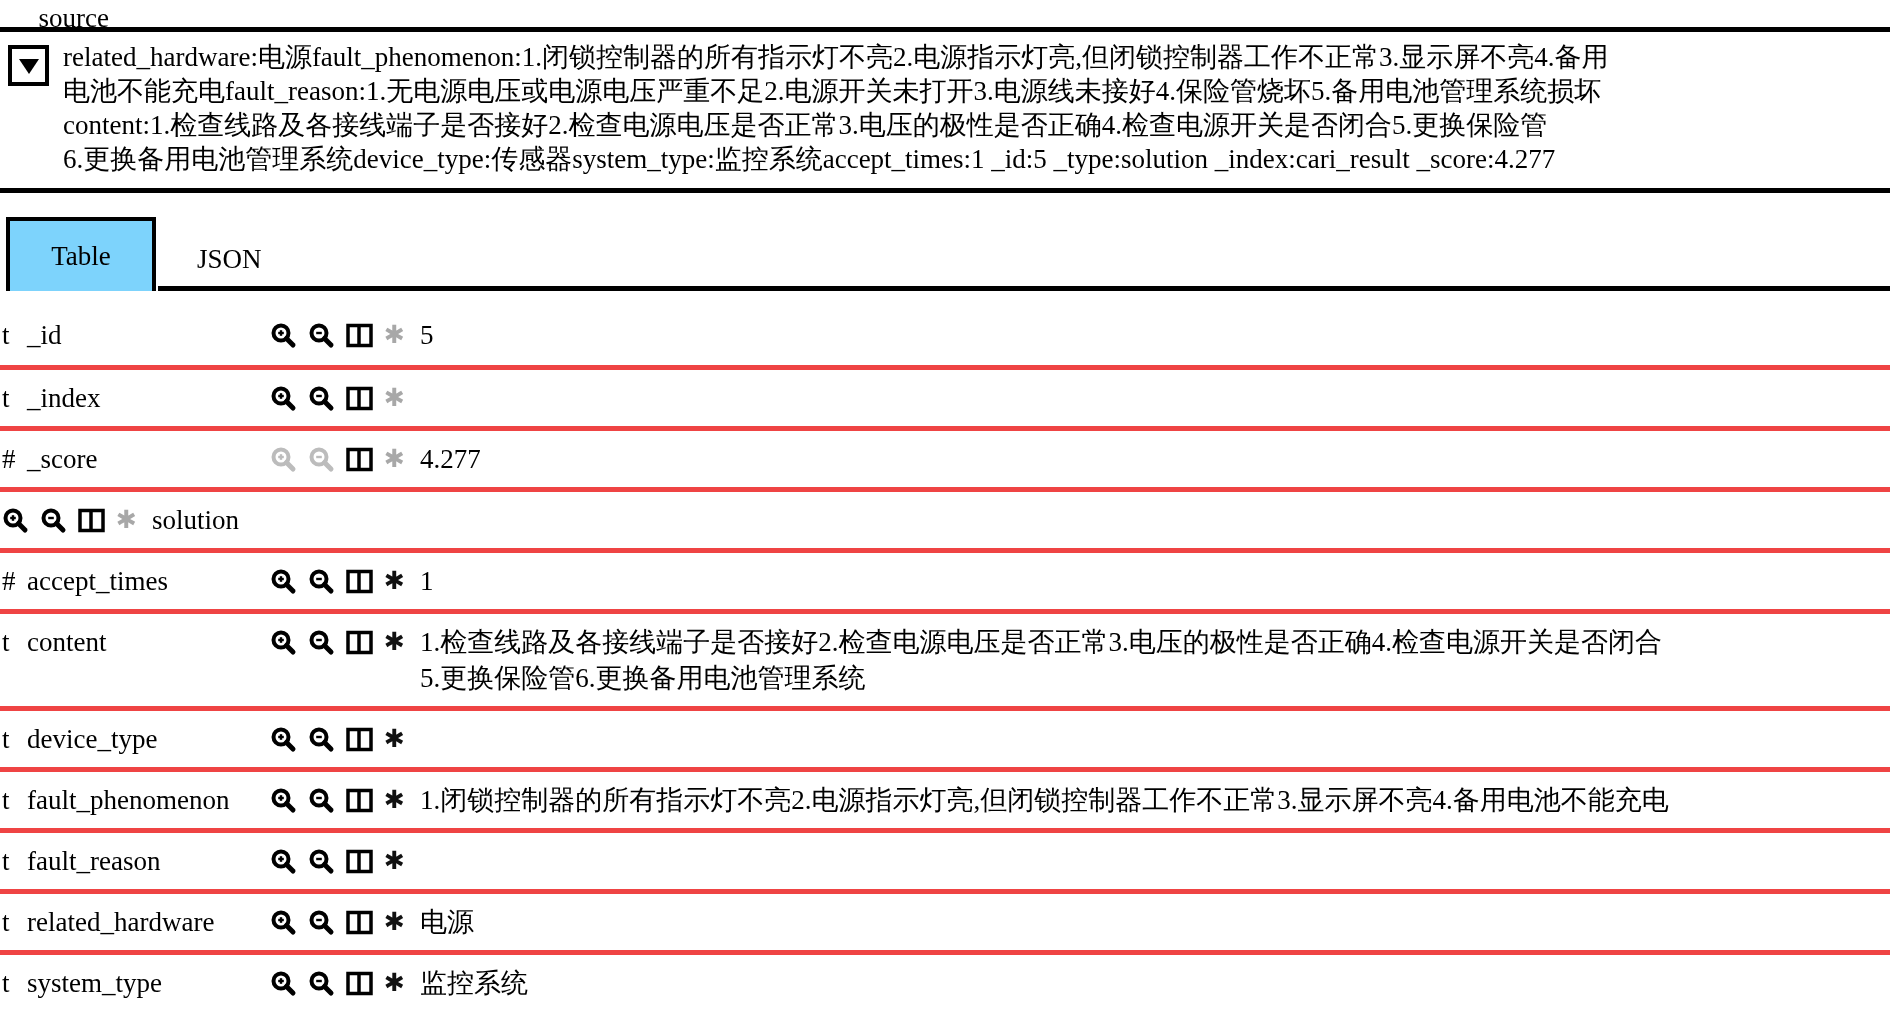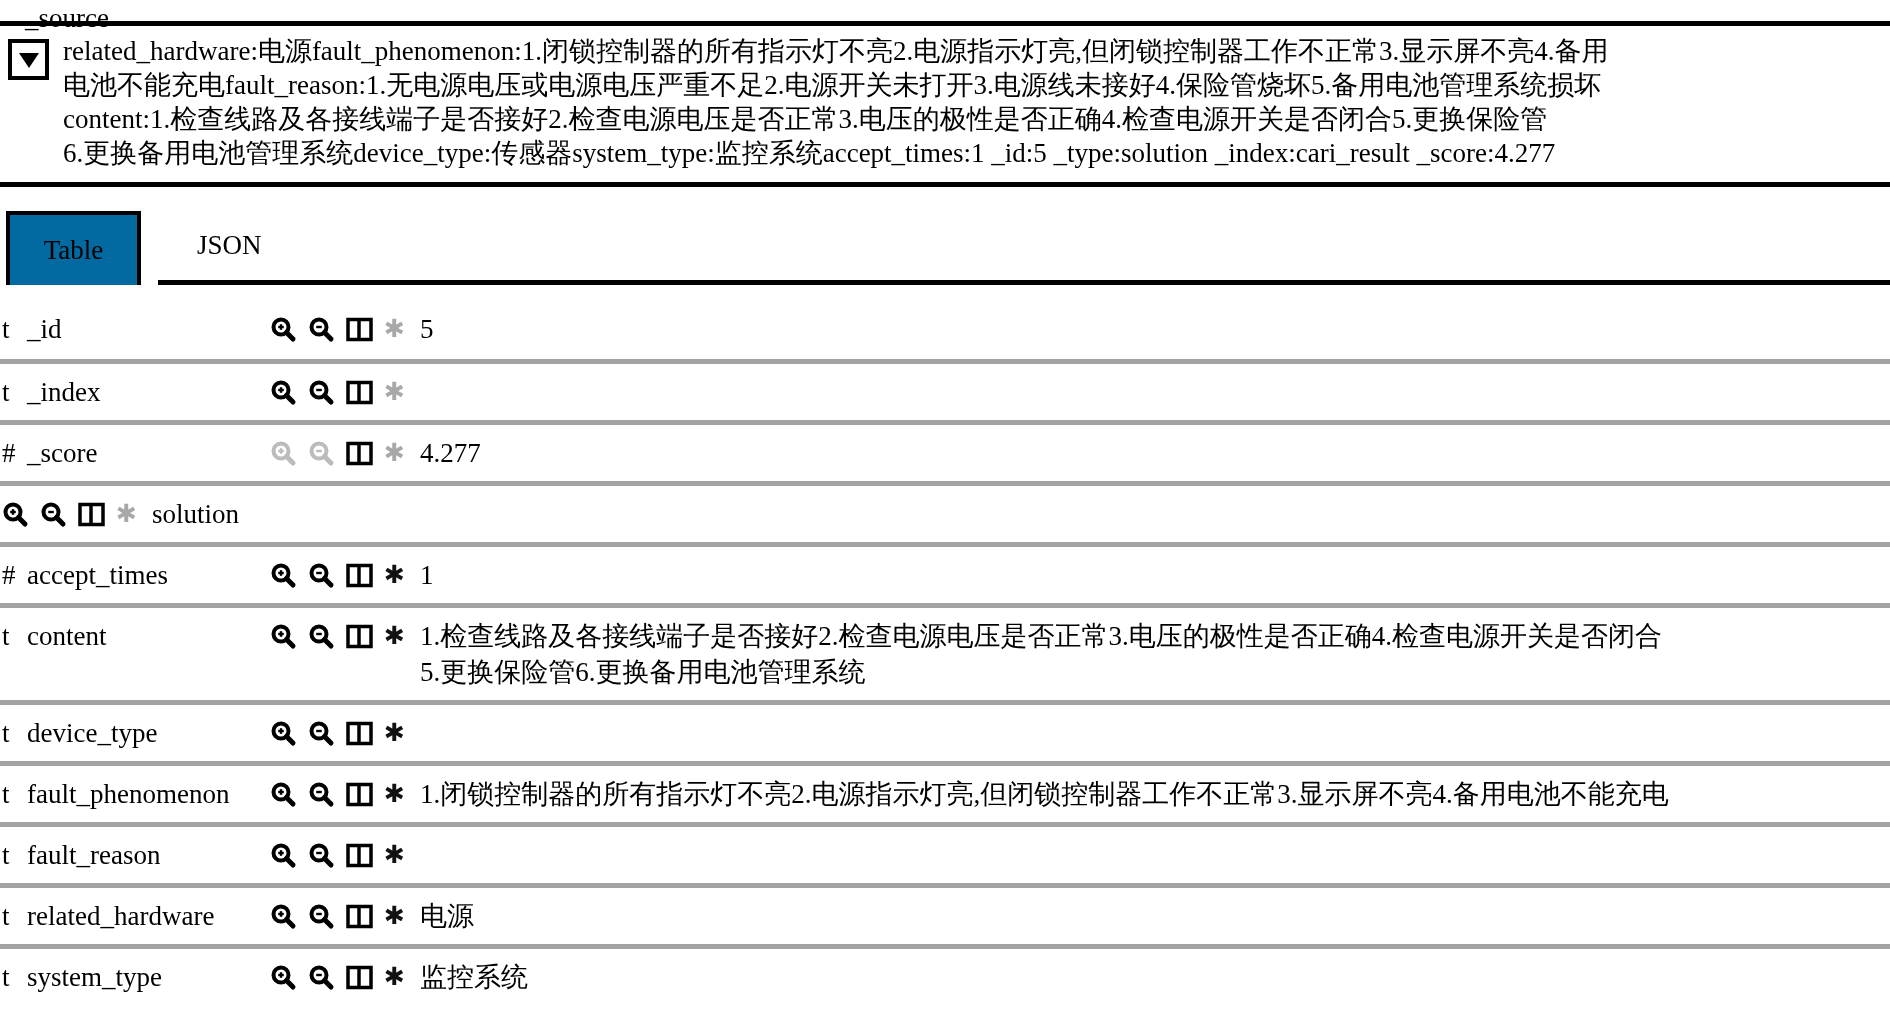--- a/index.html
+++ b/index.html
@@ -2,47 +2,47 @@
 <html><head>
 <meta charset="utf-8">
 <style>
   html, body { margin:0; padding:0; overflow:hidden; }
   body {
     width:1890px; height:1018px; background:#ffffff; color:#000;
     font-family:"Liberation Serif","DejaVu Serif",serif;
   }
   .hline { height:5px; background:#000; }
   
-  #source-header { padding:3px 0 0 25px; font-size:27px; height:21px; box-sizing:border-box; }
+  #source-header { padding:3px 0 0 25px; font-size:27px; height:27px; box-sizing:border-box; }
   
   #doc-row { display:flex; align-items:flex-start; padding:8px 0 12px 8px; }
   #expand-btn {
     width:41px; height:41px; border:4px solid #000; box-sizing:border-box;
     display:flex; align-items:center; justify-content:center; flex:none; margin-top:5px;
     background:#fff; cursor:pointer;
   }
   .tri-down {
     width:0; height:0; margin-top:2px;
     border-left:10px solid transparent; border-right:10px solid transparent;
     border-top:15px solid #000;
   }
   #doc-text { margin-left:14px; font-size:27px; line-height:34px; overflow:hidden; flex:1; }
   #doc-text .src-line { white-space:nowrap; }
   
   #tabs { position:relative; height:98px; }
   #tab-table {
-    position:absolute; left:6px; top:24px; bottom:0; width:135px;
+    position:absolute; left:6px; top:24px; bottom:0; width:150px;
     border:4px solid #000; border-bottom:none; box-sizing:border-box;
     display:flex; align-items:center; justify-content:center;
-    font-size:27px; background:#0369a1; cursor:pointer;
+    font-size:27px; background:#7dd3fc; cursor:pointer;
   }
-  #tab-json { position:absolute; left:197px; bottom:24px; font-size:27px; cursor:pointer; }
+  #tab-json { position:absolute; left:197px; bottom:16px; font-size:27px; cursor:pointer; }
   #tabs-line { position:absolute; left:158px; right:0; bottom:0; height:5px; background:#000; }
   
-  .frow { display:flex; align-items:flex-start; padding:10px 0 10px 2px; border-bottom:5px solid #a3a3a3; }
+  .frow { display:flex; align-items:flex-start; padding:10px 0 10px 2px; border-bottom:5px solid #ef4444; }
   .frow.first { padding-top:26px; padding-bottom:12px; }
   .frow.last { border-bottom:none; }
   .fname { width:268px; flex:none; font-size:27px; line-height:36px; white-space:nowrap; overflow:hidden; }
   .ftype { display:inline-block; width:25px; }
   .ficons { width:150px; flex:none; display:flex; align-items:center; height:36px; }
   .icon-btn { display:block; margin-right:11px; cursor:pointer; color:#000; background:none; border:none; padding:0; }
   .icon-btn.dis { color:#bcbcbc; cursor:default; }
   .icon-btn svg { display:block; }
   .ast-btn { font-size:25px; line-height:30px; font-family:"DejaVu Sans",sans-serif; color:#111; }
   .ast-btn.dis { color:#a8a8a8; }

